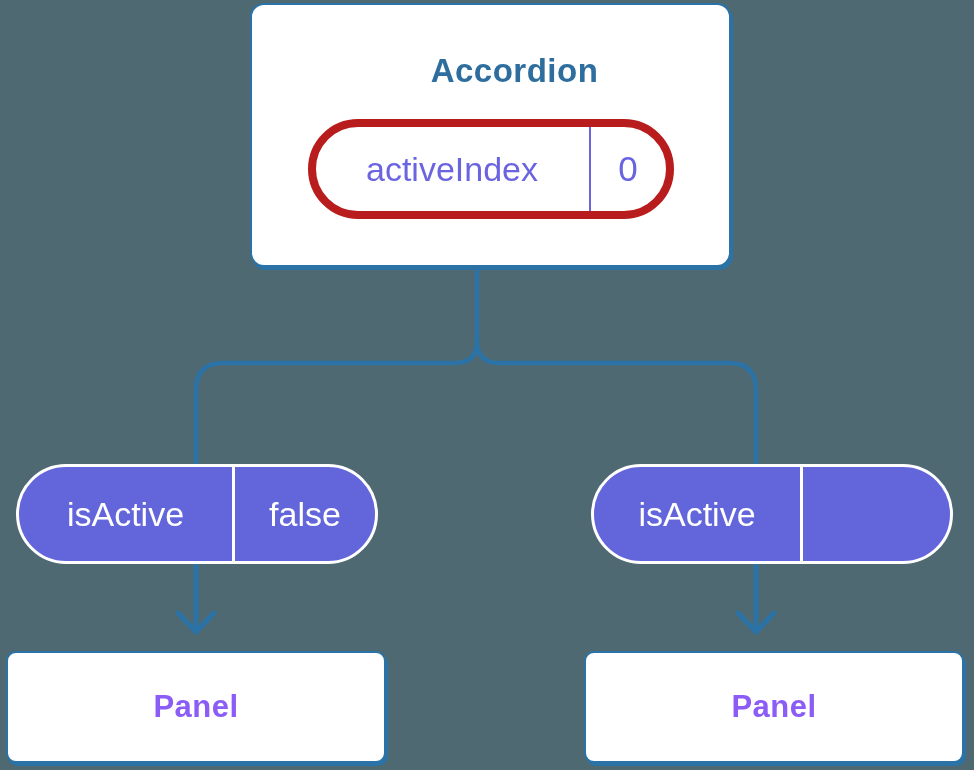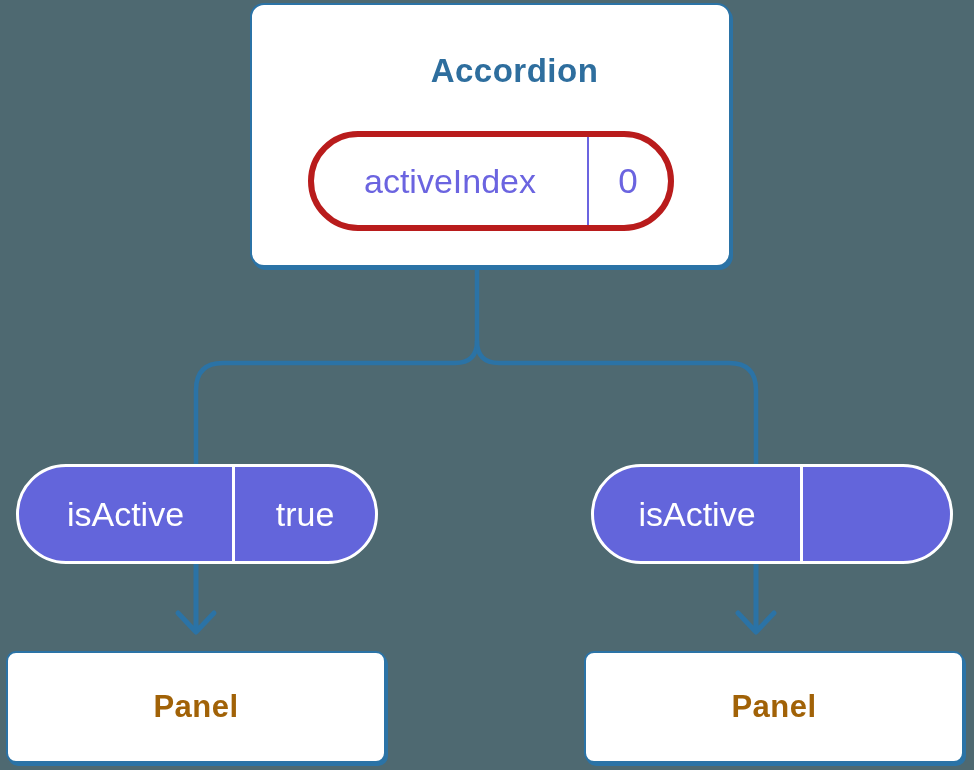--- a/index.html
+++ b/index.html
@@ -47,32 +47,32 @@
   .panel-card {
     width: 380px; height: 112px;
     border-radius: 10px;
     display: flex;
     align-items: center;
     justify-content: center;
   }
   .panel-left  { left: 6px;  top: 651px; }
   .panel-right { left: 584px; top: 651px; }
   .panel-label {
-    color: #a16207;
+    color: #8b5cf6;
     font-size: 31px;
     font-weight: 600;
     letter-spacing: 0.5px;
   }
 
   
   .state-pill {
     box-sizing: border-box;
-    margin: 36px auto 0;
+    margin: 24px auto 0;
     width: 366px; height: 100px;
-    border: 6px solid #b91c1c;
+    border: 8px solid #b91c1c;
     border-radius: 60px;
     background: #ffffff;
     display: flex;
     align-items: stretch;
     overflow: hidden;
   }
   .state-pill .seg-name {
     box-sizing: border-box;
     width: 275px;
     border-right: 2px solid #6b64e0;
@@ -137,21 +137,21 @@
   <div class="card root-card">
     <div class="root-title">Accordion</div>
     <div class="state-pill">
       <div class="seg-name">activeIndex</div>
       <div class="seg-value">0</div>
     </div>
   </div>
 
   <div class="prop-pill prop-left">
     <div class="seg-name">isActive</div>
-    <div class="seg-value">true</div>
+    <div class="seg-value">false</div>
   </div>
   <div class="prop-pill prop-right">
     <div class="seg-name">isActive</div>
   </div>
 
   <div class="card panel-card panel-left">
     <div class="panel-label">Panel</div>
   </div>
   <div class="card panel-card panel-right">
     <div class="panel-label">Panel</div>

